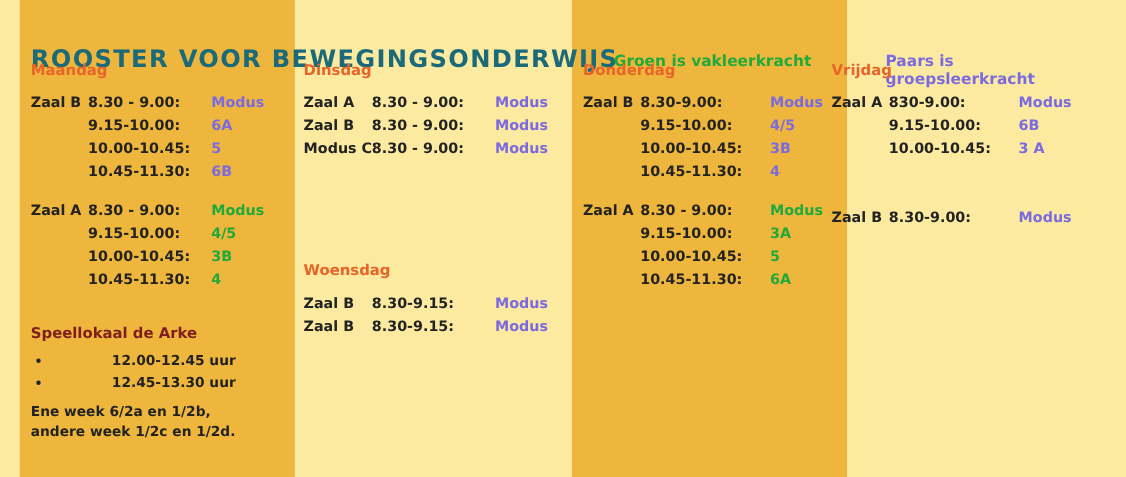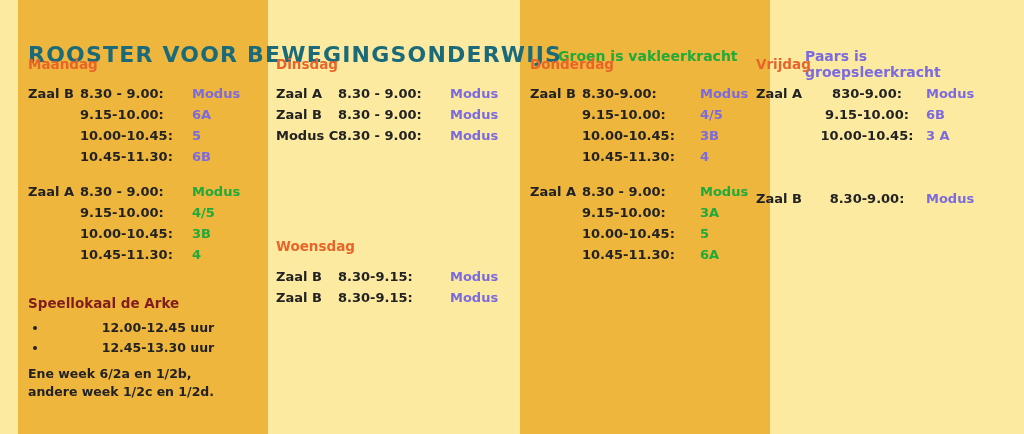--- a/index.html
+++ b/index.html
@@ -105,21 +105,21 @@
   .grp.green  { color: #1faa3c; }
 
   
   .col-maandag .hall   { width: 52px; }
   .col-maandag .time   { width: 112px; }
   .col-dinsdag .hall   { width: 62px; }
   .col-dinsdag .time   { width: 112px; }
   .col-donderdag .hall { width: 52px; }
   .col-donderdag .time { width: 118px; }
   .col-vrijdag .hall   { width: 52px; }
-  .col-vrijdag .time   { width: 118px; text-align: center; }
+  .col-vrijdag .time   { width: 118px; }
 
   .speellokaal {
     margin-top: 30px;
   }
   .speel-title {
     font-size: 13.5px;
     font-weight: bold;
     color: #7f1d1d;
     margin-bottom: 7px;
   }

